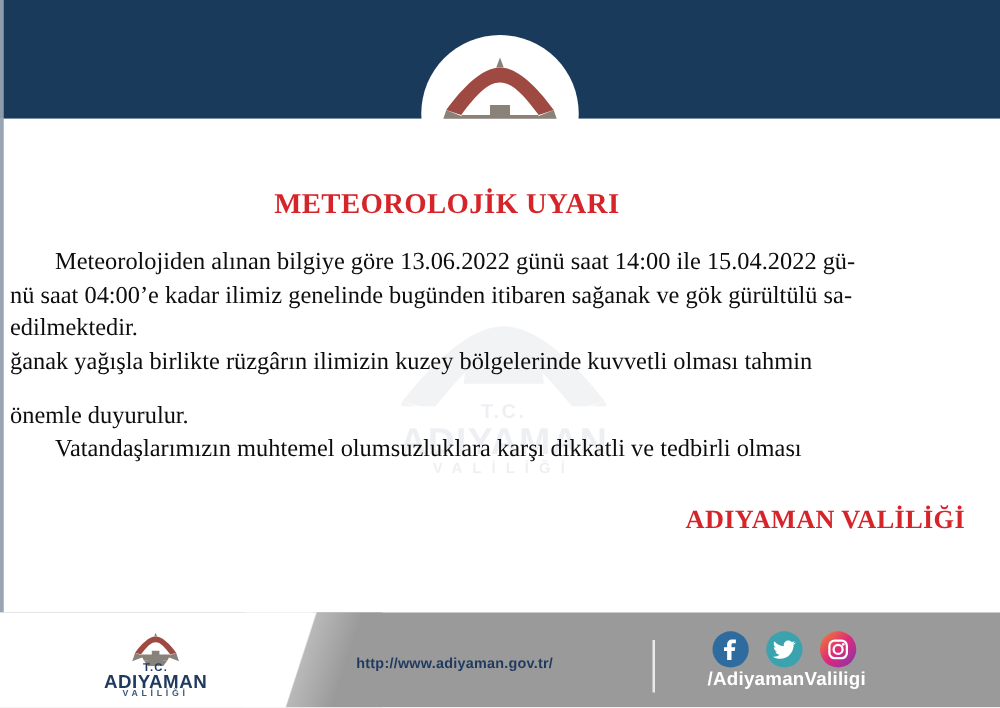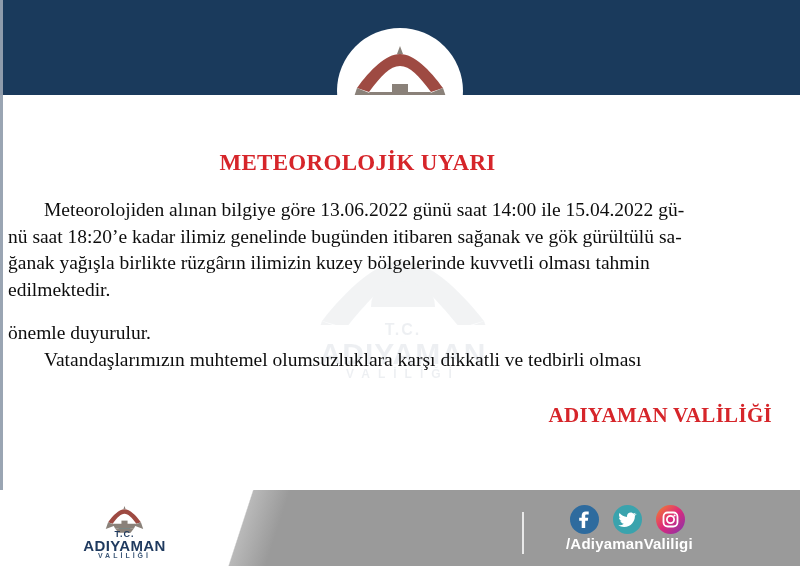--- a/index.html
+++ b/index.html
@@ -363,23 +363,23 @@
     </svg>
     <div class="wm-tc">T.C.</div>
     <div class="wm-main">ADIYAMAN</div>
     <div class="wm-sub">VALİLİĞİ</div>
   </div>
 
   <div class="doc-title">METEOROLOJİK UYARI</div>
 
   <div class="para" id="para-1">
     <span class="ln"><span class="indent"></span><span>Meteorolojiden alınan bilgiye göre 13.06.2022 günü saat 14:00 ile 15.04.2022 gü-</span></span>
-    <span class="ln">nü saat 18:20’e kadar ilimiz genelinde bugünden itibaren sağanak ve gök gürültülü sa-</span>
+    <span class="ln">nü saat 04:00’e kadar ilimiz genelinde bugünden itibaren sağanak ve gök gürültülü sa-</span>
+    <span class="ln">edilmektedir.</span>
     <span class="ln">ğanak yağışla birlikte rüzgârın ilimizin kuzey bölgelerinde kuvvetli olması tahmin</span>
-    <span class="ln">edilmektedir.</span>
   </div>
 
   <div class="para" id="para-2">
     <span class="ln">önemle duyurulur.</span>
     <span class="ln"><span class="indent"></span><span>Vatandaşlarımızın   muhtemel   olumsuzluklara   karşı   dikkatli   ve   tedbirli   olması</span></span>
   </div>
 
   <div class="signature">ADIYAMAN VALİLİĞİ</div>
 
   <div class="footer"></div>
@@ -395,20 +395,21 @@
       <path d="M106 58 L112 76 L86 66 Z" fill="#8a8179"></path>
       <path d="M32 62 L94 62 L88 74 L38 74 Z" fill="#8a8179"></path>
       <path d="M38 74 L88 74 L79 86 L47 86 Z" fill="#8a8179"></path>
       <rect x="55" y="54" width="16" height="9" fill="#8a8179"></rect>
     </svg>
   </div>
   <div class="footer-logo-tc">T.C.</div>
   <div class="footer-logo-main">ADIYAMAN</div>
   <div class="footer-logo-sub">VALİLİĞİ</div>
 
+  <div class="footer-url">http://www.adiyaman.gov.tr/</div>
 
   <div class="footer-divider"></div>
 
   <div class="social-row">
     <div class="social-icon" id="icon-facebook">
       <svg width="29" height="29" viewBox="0 0 29 29">
         <path d="M16.6 9.6h2.1V6.5h-2.9c-2.5 0-4.1 1.6-4.1 4.1v2.1H9.2v3.1h2.5v7.1h3.5v-7.1h2.6l.4-3.1h-3v-1.7c0-.9.4-1.4 1.4-1.4z" fill="#ffffff"></path>
       </svg>
     </div>
     <div class="social-icon" id="icon-twitter">

